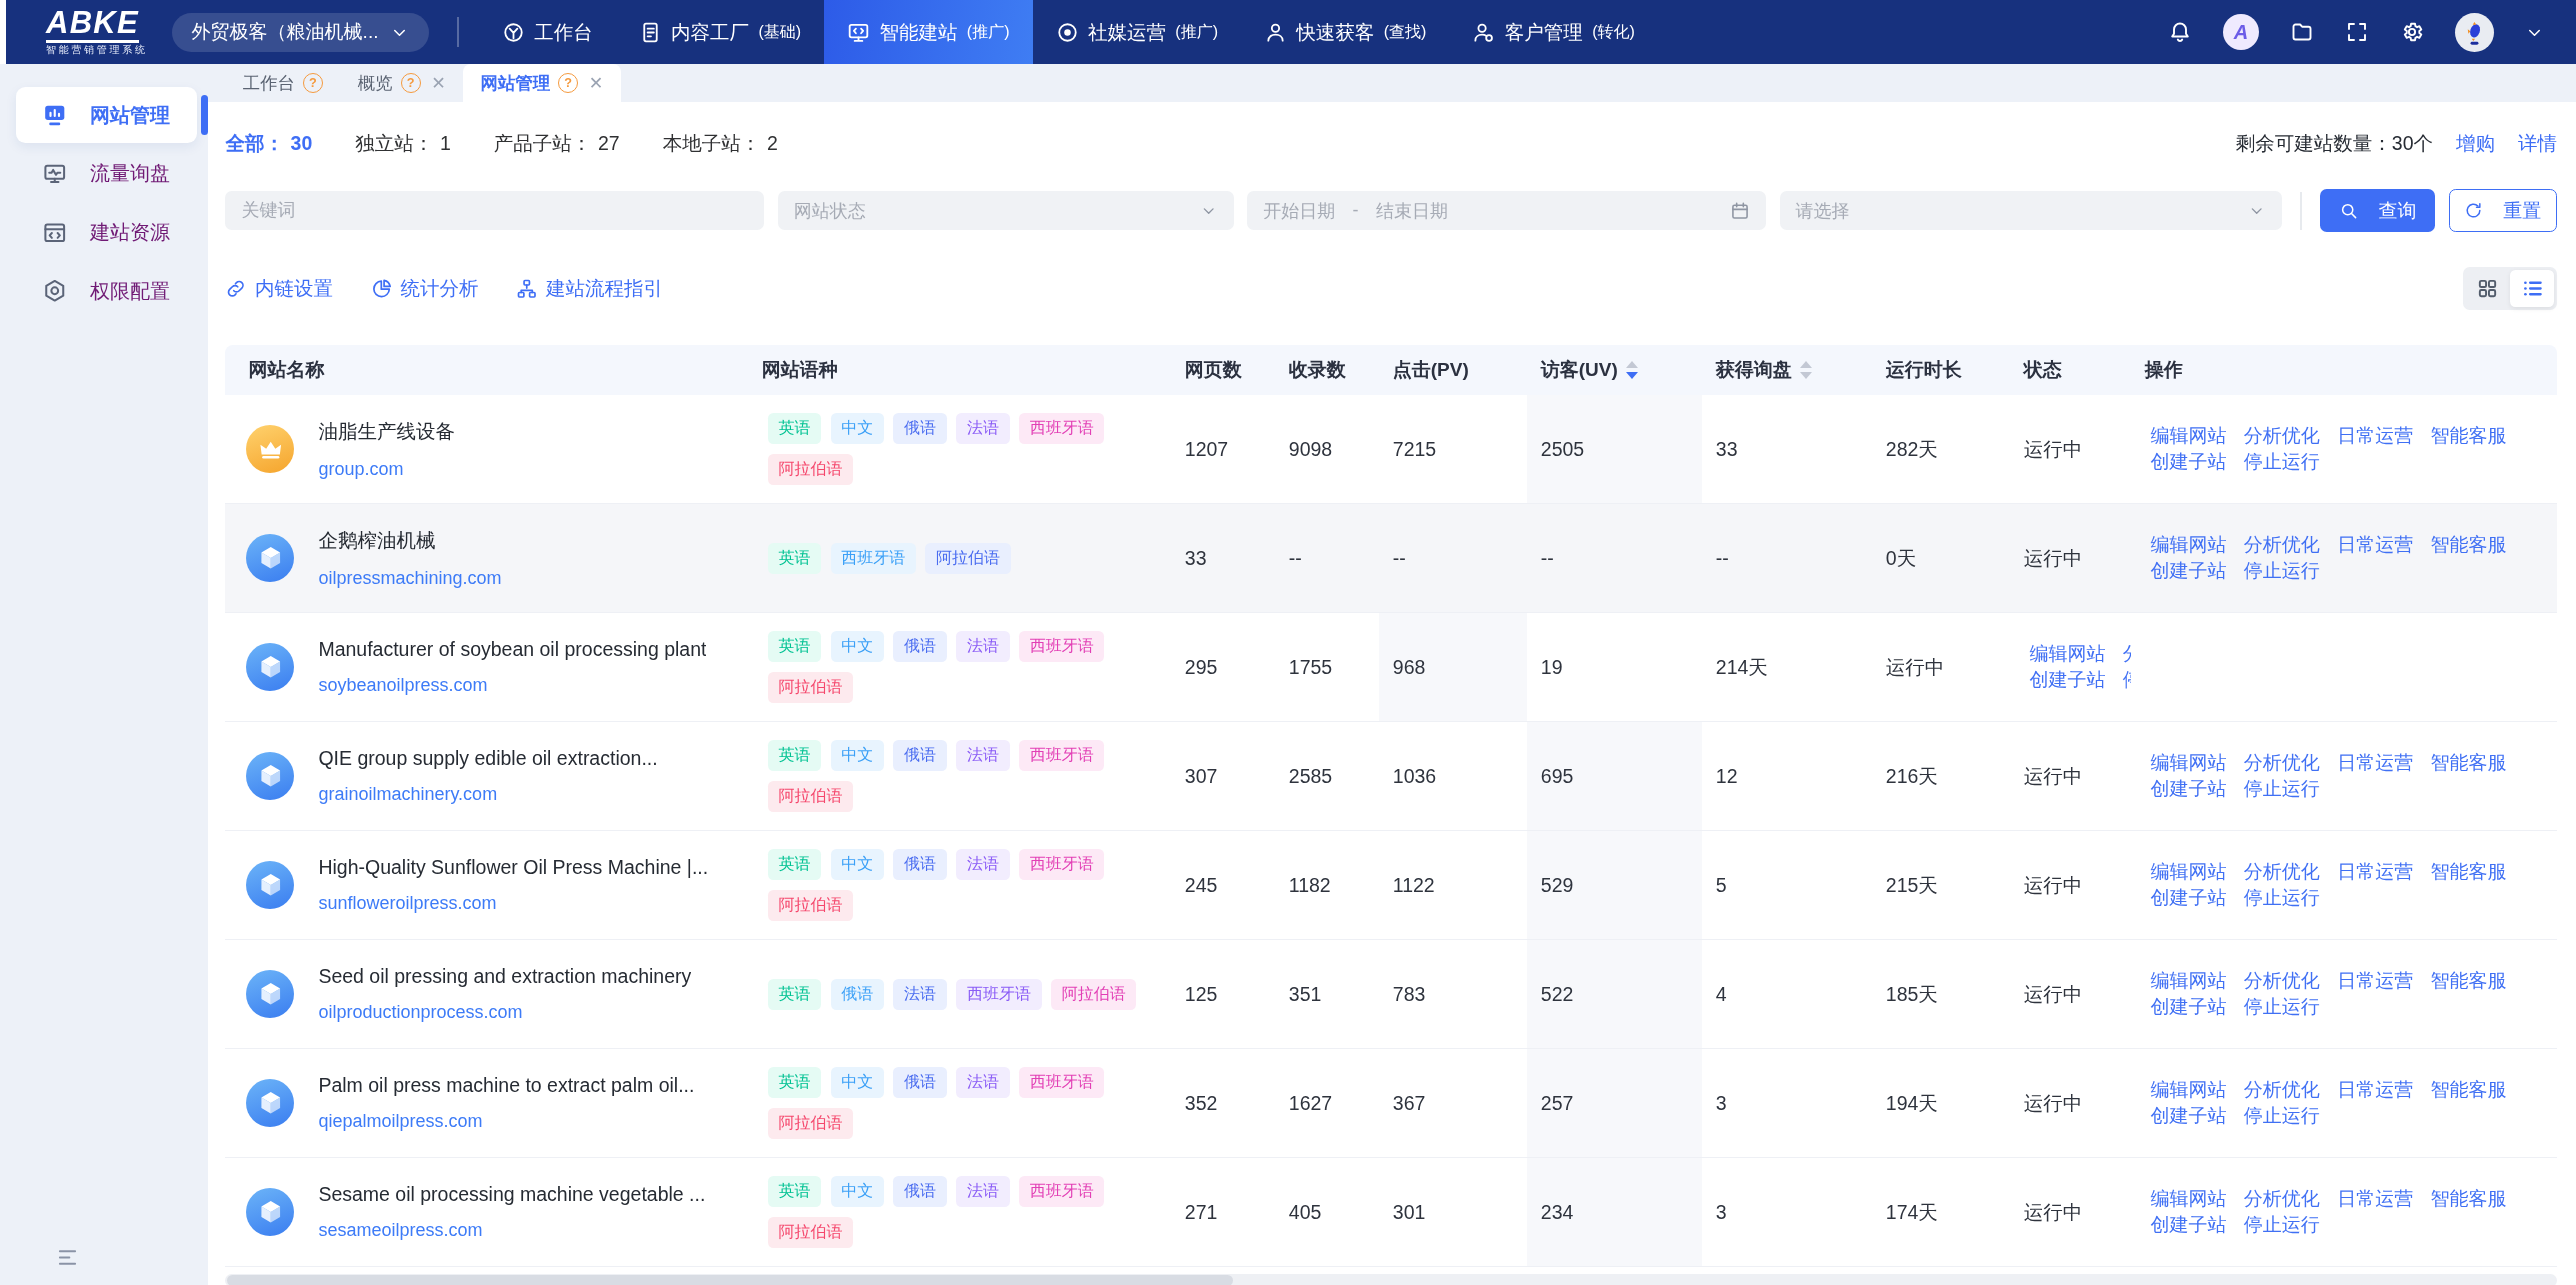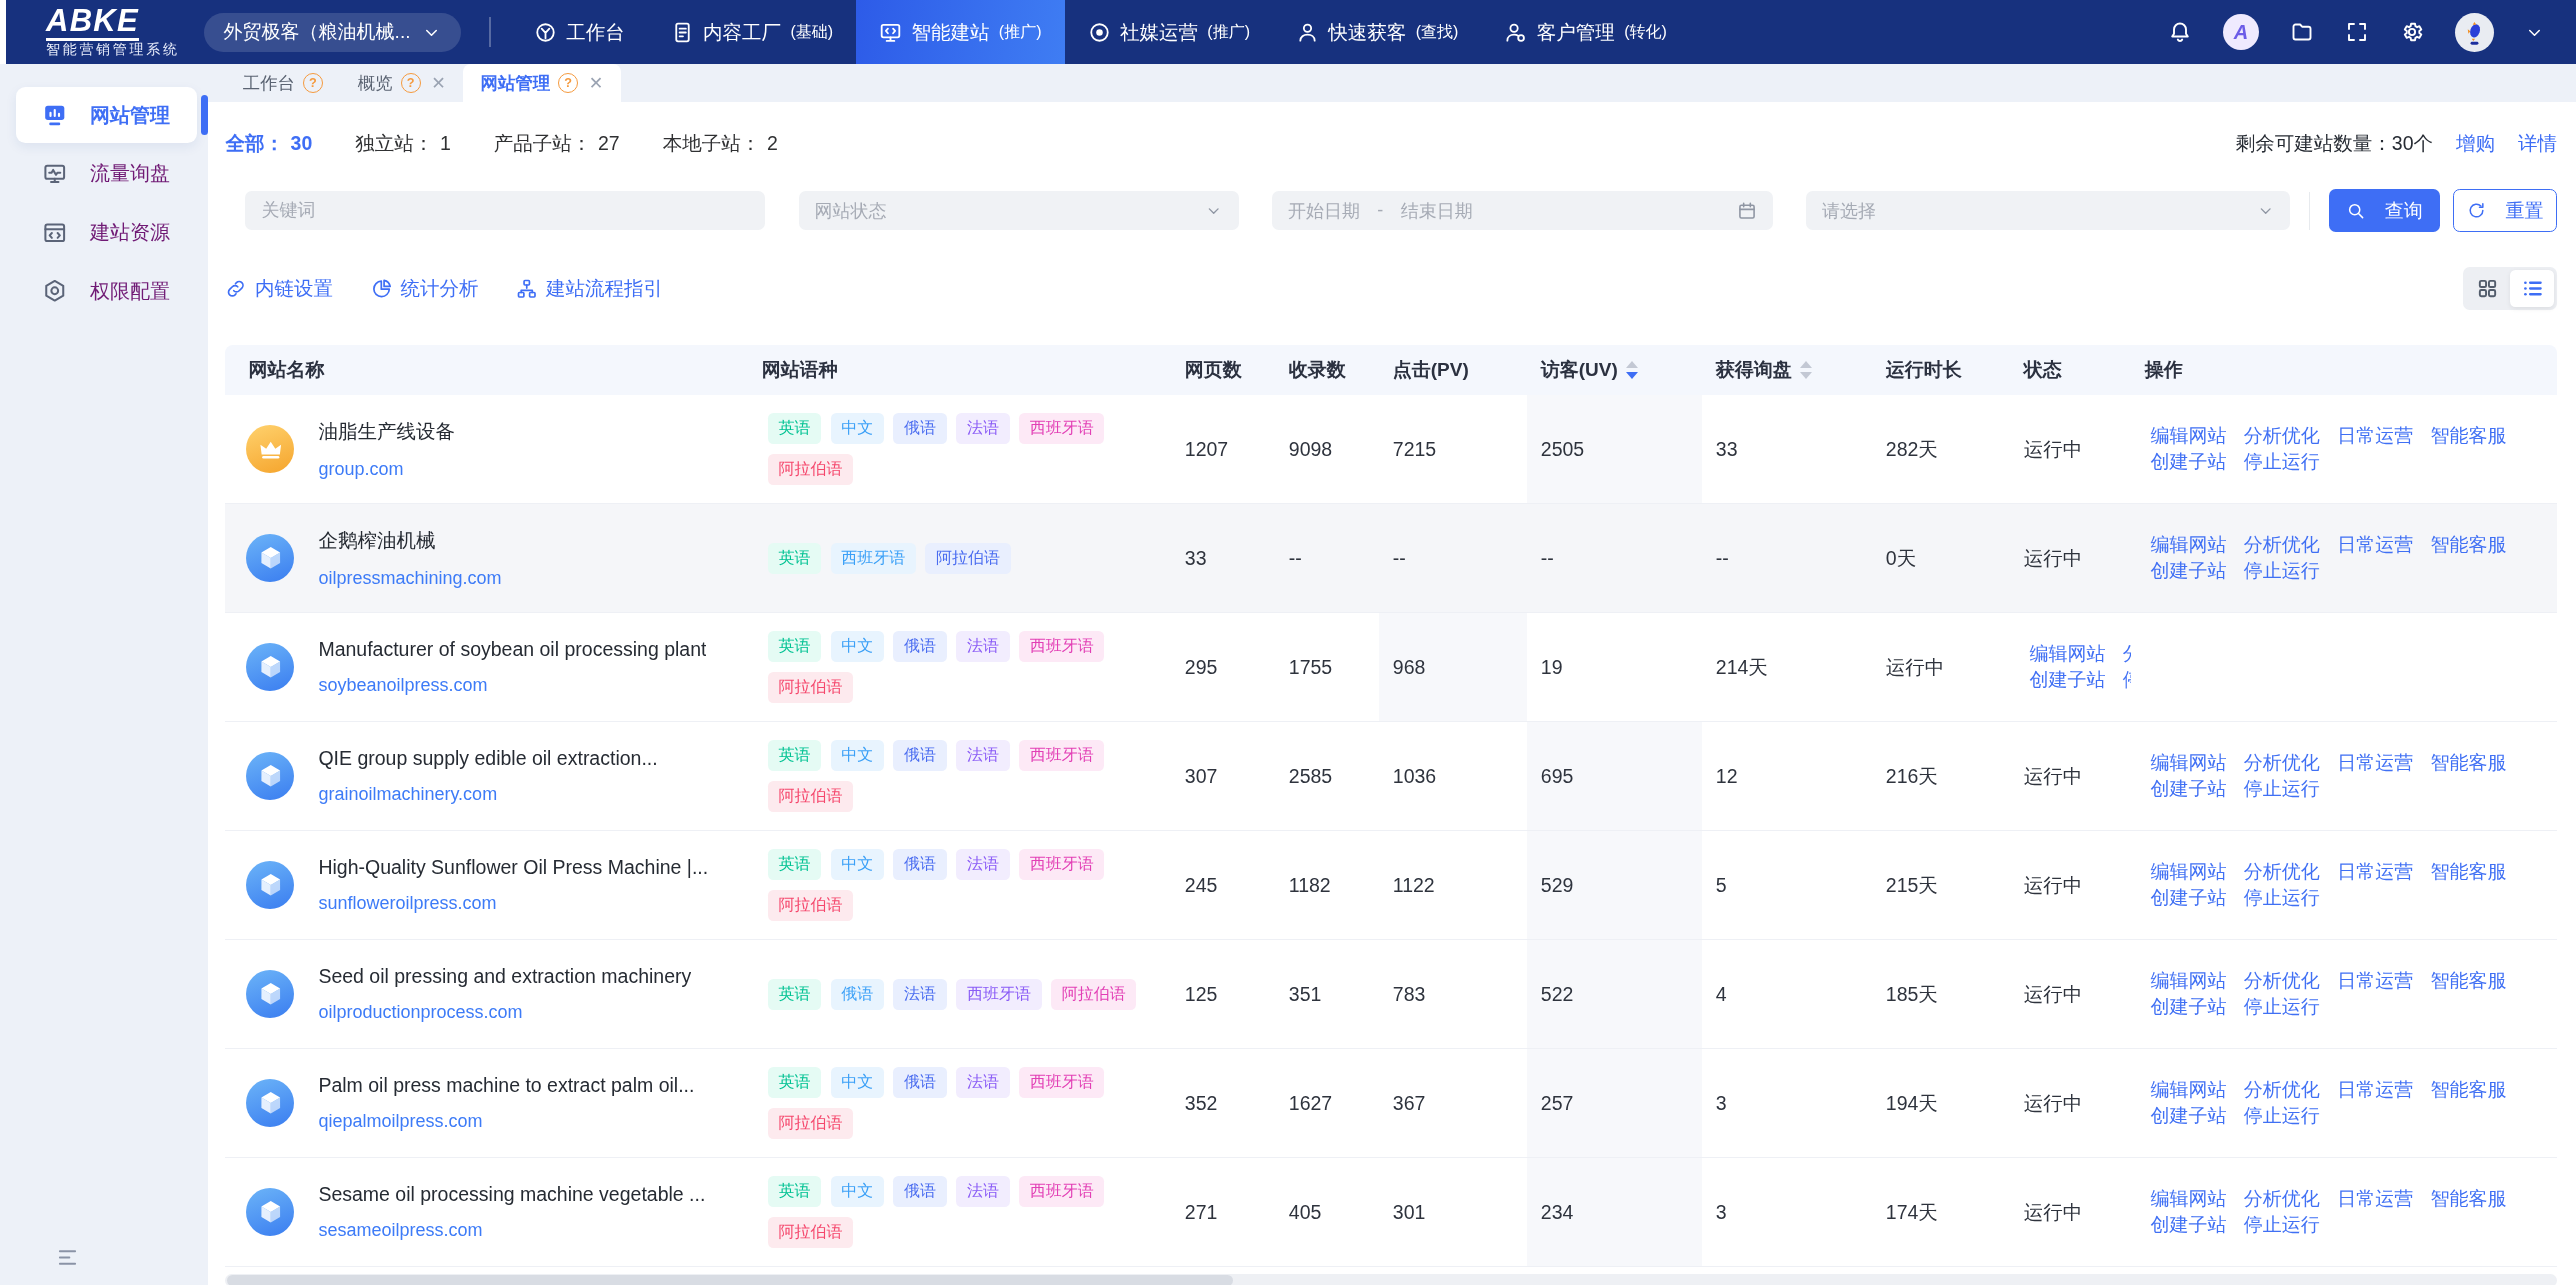--- a/index.html
+++ b/index.html
@@ -14,21 +14,21 @@
   .topbar {
     position:absolute; top:0; left:6px; width:2576px; height:64px;
     background:#17317e; display:flex; align-items:center;
     padding:0 38px 0 40px; color:#fff; z-index:30;
   }
   .brand { display:flex; flex-direction:column; justify-content:center; }
   .brand-logo {
     font-size:31px; font-weight:800; font-style:italic; letter-spacing:1.3px;
     line-height:1; border-bottom:3.4px solid #fff; padding-bottom:2.7px; width:max-content;
   }
-  .brand-sub { font-size:14px; letter-spacing:2.7px; color:#e8edfb; }
+  .brand-sub { font-size:10px; letter-spacing:2.7px; color:#e8edfb; }
   .ws-pill {
     margin-left:24px; height:39px; padding:0 20px; border-radius:20px;
     background:rgba(255,255,255,.14); border:none; color:#fff; font-size:19px;
     display:flex; align-items:center; gap:12px; cursor:pointer; white-space:nowrap;
   }
   .nav-divider { width:1.3px; height:29.5px; background:rgba(255,255,255,.28); margin-left:28px; }
   .topnav { display:flex; height:64px; margin-left:20px; }
   .nav-item {
     display:flex; align-items:center; gap:9.4px; padding:0 23px;
     font-size:19.5px; color:#fff; cursor:pointer; white-space:nowrap;
@@ -92,21 +92,21 @@
   .stat { font-size:19.5px; color:#303133; margin-right:43px; cursor:pointer; display:flex; align-items:center; }
   .stat .v { margin-left:6.7px; }
   .stat.active { color:#3e6ef5; font-weight:700; }
   .quota { margin-left:auto; display:flex; align-items:center; gap:23px; font-size:19.5px; color:#262b33; }
   .quota a { color:#3e6ef5; text-decoration:none; cursor:pointer; }
 
   
   .filterbar { display:flex; align-items:center; margin-top:24px; height:43px; gap:13.4px; }
   .f-box {
     height:39px; background:#f0f2f5; border-radius:6.7px; display:flex;
-    align-items:center; padding:0 16px; font-size:18px; color:#a6abb5; cursor:pointer;margin-left:20px;
+    align-items:center; padding:0 16px; font-size:18px; color:#a6abb5; cursor:pointer;
   }
   .f-box .ph { color:#a6abb5; }
   input.f-box { border:none; outline:none; cursor:text; color:#303133; }
   input.f-box::placeholder { color:#a6abb5; }
   .w-key { width:539px; }
   .w-status { width:456px; justify-content:space-between; }
   .w-date { width:519px; }
   .w-sel { width:502px; justify-content:space-between; }
   .chev-g { width:17.4px; height:17.4px; color:#8f96a3; }
   .cal-ic { width:20px; height:20px; color:#8f96a3; margin-left:auto; }

